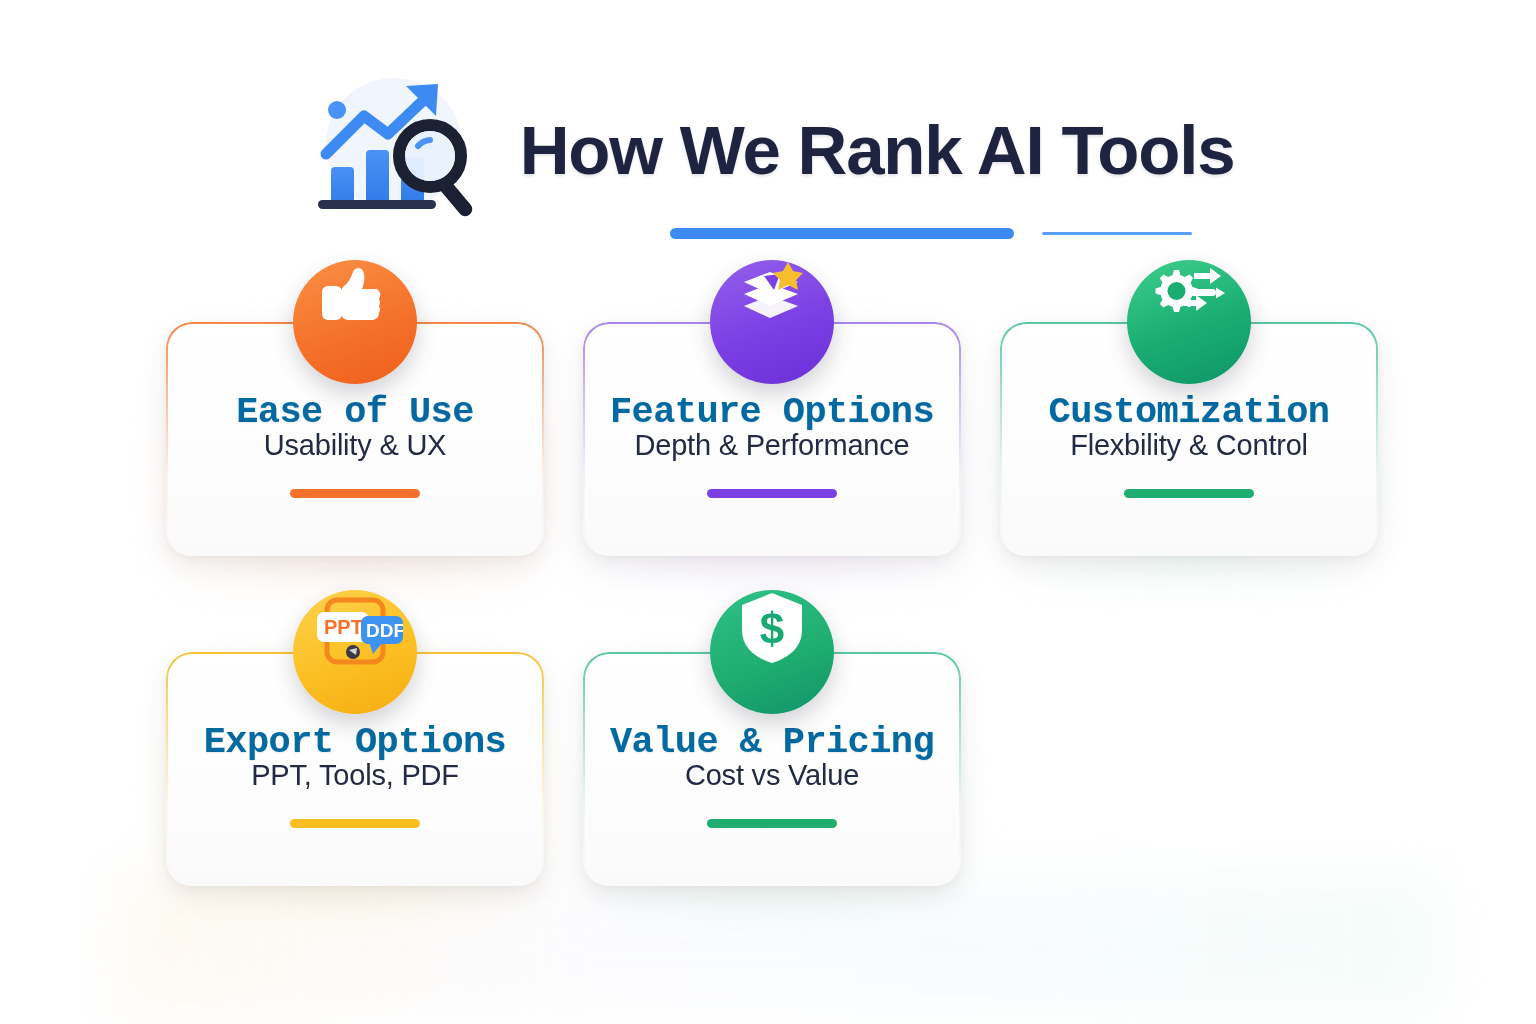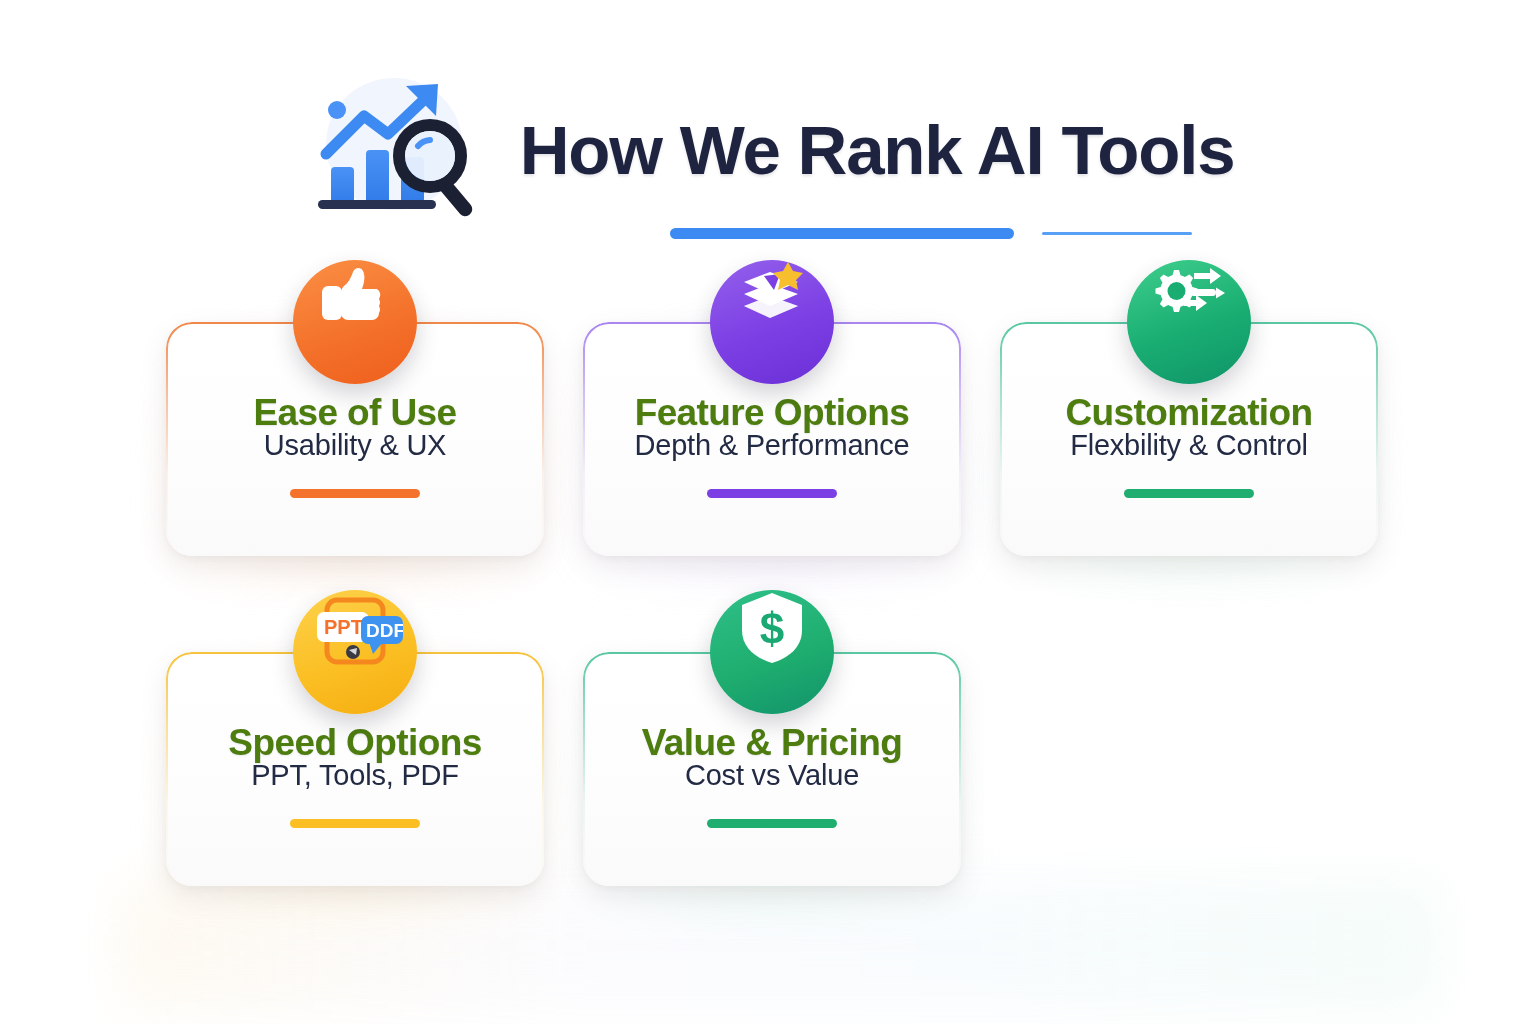--- a/index.html
+++ b/index.html
@@ -138,25 +138,26 @@
     display: flex;
     flex-direction: column;
     align-items: center;
     justify-content: flex-start;
     padding-top: 72px;
     box-sizing: border-box;
   }
   .card-title {
     font-size: 37px;
     font-weight: bold;
-    color: #4d7c0f;
+    color: #0369a1;
     letter-spacing: -0.6px;
     line-height: 1;
     white-space: nowrap;
     text-shadow: 0 1px 2px rgba(30,36,64,0.10);
+    font-family: Liberation Mono, monospace;
   }
   .card-sub {
     font-size: 29px;
     font-weight: 400;
     color: #222a44;
     letter-spacing: -0.2px;
     line-height: 1;
     white-space: nowrap;
   }
   .card-bar {
@@ -342,21 +343,21 @@
             <rect x="54" y="26" width="42" height="28" rx="7" fill="#3d93ef"></rect>
             <path d="M62 52 l4 12 l10 -12 z" fill="#3d93ef"></path>
             <text x="59" y="47" font-family="'Liberation Sans',sans-serif" font-size="19" font-weight="bold" fill="#ffffff">DDF</text>
             <circle cx="46" cy="62" r="7" fill="#3a3a44"></circle>
             <path d="M42 60 l8 -2 l-1 7 z" fill="#ffffff" opacity="0.8"></path>
           </svg>
         </div>
       </div>
 
       <div class="card-body">
-        <div class="card-title">Speed Options</div>
+        <div class="card-title">Export Options</div>
         <div class="card-sub">PPT, Tools, PDF</div>
         <div class="card-bar" style="background:#fbbf24;"></div>
       </div>
     </div>
 
 
     <div class="card">
       <div class="card-glow" style="background: radial-gradient(ellipse at 50% 60%, rgba(180,235,212,0.45) 0%, rgba(212,242,230,0.25) 55%, rgba(255,255,255,0) 80%);"></div>
       <div class="card-surface"></div>
       <div class="card-border" style="background: linear-gradient(180deg,#59c7a2 0%, rgba(89,199,162,0.55) 30%, rgba(89,199,162,0.10) 65%, rgba(89,199,162,0) 100%);"></div>

